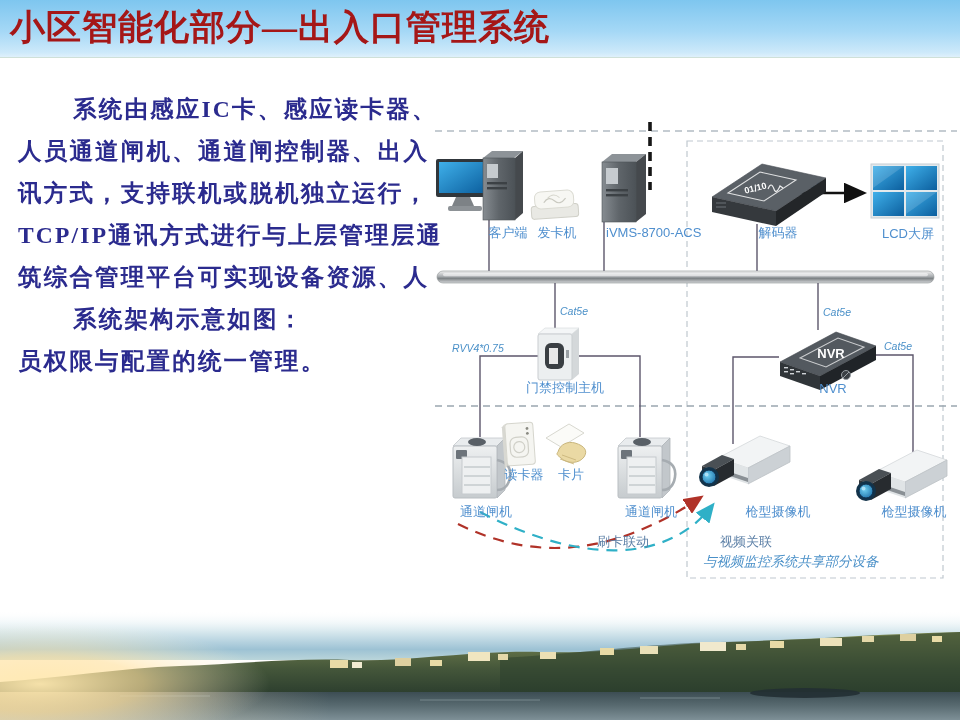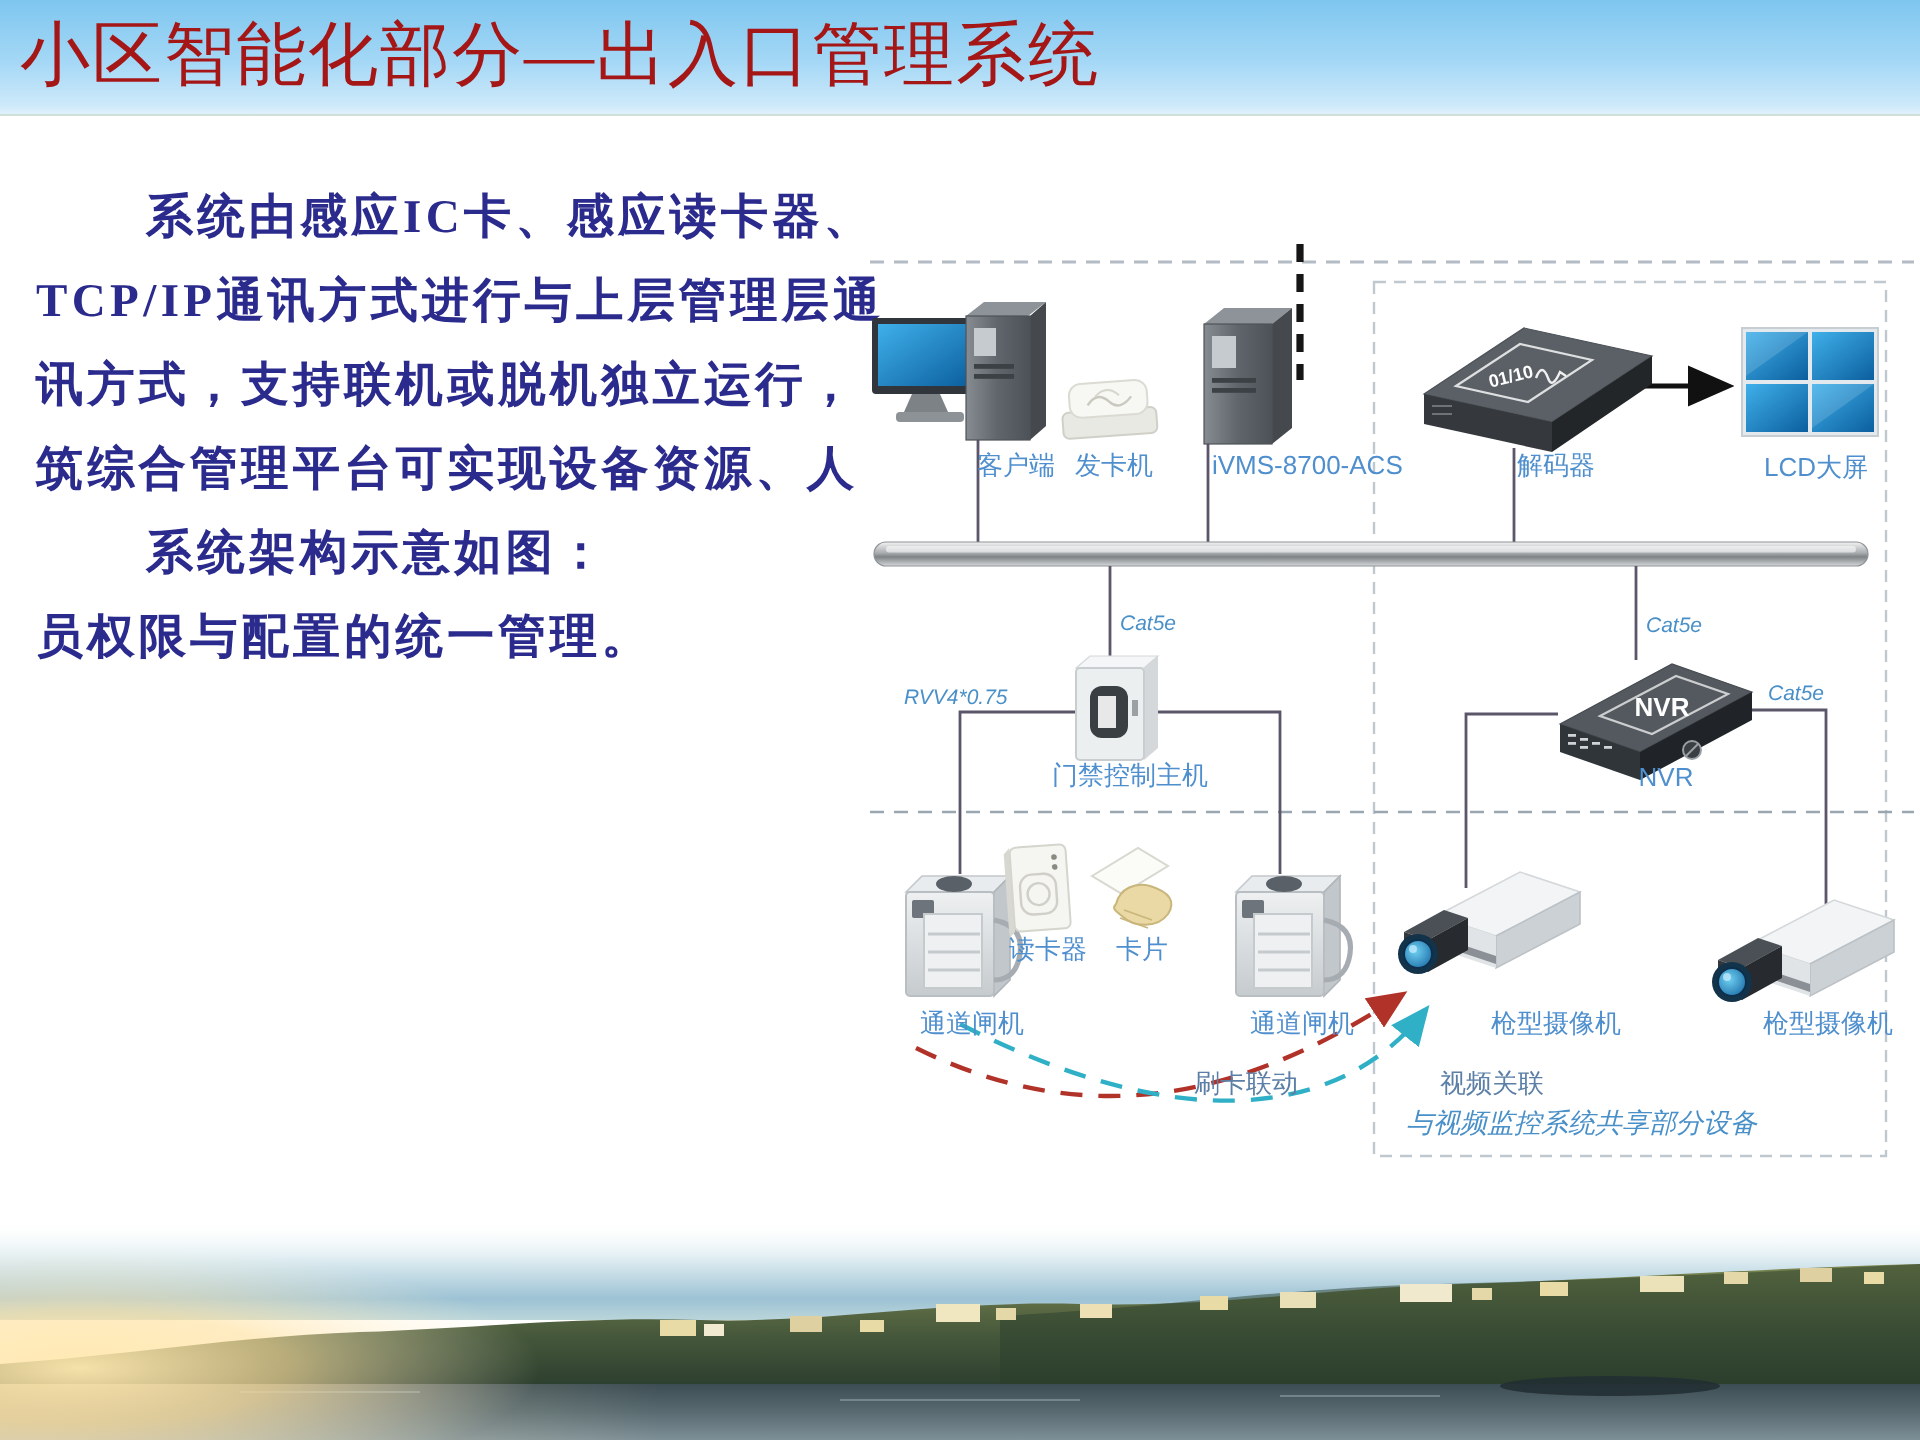--- a/index.html
+++ b/index.html
@@ -2,43 +2,44 @@
 <html><head>
 <meta charset="utf-8">
 <style>
   html,body{margin:0;padding:0;}
   body{width:960px;height:720px;position:relative;overflow:hidden;background:#ffffff;
        font-family:"Liberation Sans",sans-serif;}
   .title-band{position:absolute;left:0;top:0;width:960px;height:57px;
     background:linear-gradient(180deg,#7ec6ef 0%,#a5d8f6 55%,#cde9fa 92%,#dff0fb 100%);
     border-bottom:1px solid #cfe0d8;}
   .title{position:absolute;left:10px;top:3px;width:940px;
-    font-family:"Liberation Serif",serif;font-weight:400;font-size:35px;line-height:50px;
+    font-family:"Liberation Serif",serif;font-weight:700;font-size:35px;line-height:50px;
     color:#a51717;letter-spacing:1px;white-space:nowrap;}
   .intro{position:absolute;left:18px;top:88px;width:416px;
     font-family:"Liberation Serif",serif;font-size:23.5px;color:#2b2b8e;font-weight:600;}
   .intro .line{height:42px;line-height:42px;letter-spacing:2.2px;white-space:nowrap;}
   .intro .indent{padding-left:55px;}
   svg text{font-family:"Liberation Sans",sans-serif;}
   .devlabel{fill:#4f8fce;font-size:13px;}
   .cablelabel{fill:#4a90c8;font-size:10.5px;font-style:italic;}
   .annlabel{fill:#5b7fa6;font-size:13px;}
   .sharedlabel{fill:#4a90c8;font-size:13.5px;font-style:italic;}
 </style>
 </head>
 <body>
 
 <div class="title-band">
   <div class="title">小区智能化部分—出入口管理系统</div>
 </div>
 
 <div class="intro">
   <div class="line indent">系统由感应IC卡、感应读卡器、</div>
+  <div class="line">人员通道闸机、通道闸控制器、出入</div>
+  <div class="line">讯方式，支持联机或脱机独立运行，</div>
   <div class="line">TCP/IP通讯方式进行与上层管理层通</div>
-  <div class="line">讯方式，支持联机或脱机独立运行，</div>
   <div class="line">筑综合管理平台可实现设备资源、人</div>
   <div class="line indent">系统架构示意如图：</div>
   <div class="line">员权限与配置的统一管理。</div>
 </div>
 
 <svg style="position:absolute;left:0;top:0;" width="960" height="720" viewBox="0 0 960 720">
   <defs>
     <linearGradient id="busGrad" x1="0" y1="0" x2="0" y2="1">
       <stop offset="0" stop-color="#f2f2f2"></stop>
         <stop offset="0.45" stop-color="#aaaeb1"></stop>

